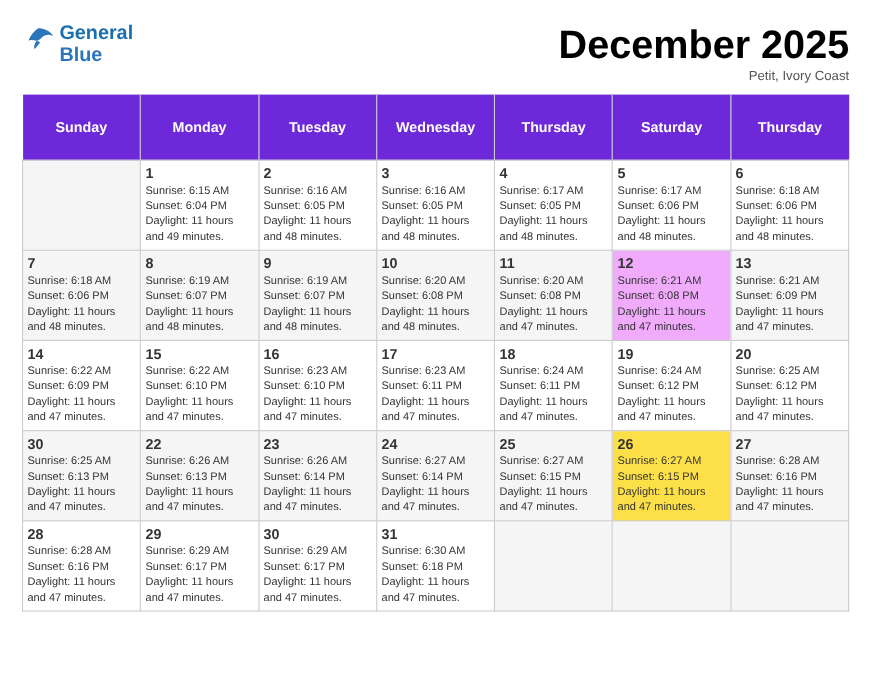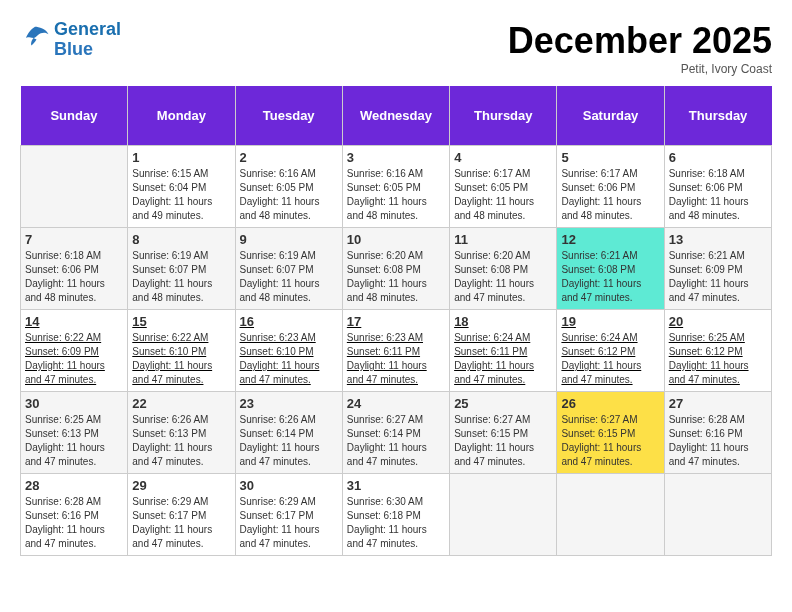--- a/index.html
+++ b/index.html
@@ -199,36 +199,36 @@
 Daylight: 11 hours
 and 48 minutes.</div>
         </td>
         <td style="background: rgb(245, 245, 245);">
           <div class="day-number">11</div>
           <div class="day-info" style="white-space: pre-line;">Sunrise: 6:20 AM
 Sunset: 6:08 PM
 Daylight: 11 hours
 and 47 minutes.</div>
         </td>
-        <td style="background: #5eead4;">
+        <td style="background: #f0abfc;">
           <div class="day-number">12</div>
           <div class="day-info" style="white-space: pre-line;">Sunrise: 6:21 AM
 Sunset: 6:08 PM
 Daylight: 11 hours
 and 47 minutes.</div>
         </td>
         <td style="background: rgb(245, 245, 245);">
           <div class="day-number">13</div>
           <div class="day-info" style="white-space: pre-line;">Sunrise: 6:21 AM
 Sunset: 6:09 PM
 Daylight: 11 hours
 and 47 minutes.</div>
         </td>
       </tr>
-      <tr style="background: rgb(255, 255, 255); text-decoration: underline;">
+      <tr style="background: rgb(255, 255, 255);">
         <td style="background: rgb(255, 255, 255);">
           <div class="day-number">14</div>
           <div class="day-info" style="white-space: pre-line;">Sunrise: 6:22 AM
 Sunset: 6:09 PM
 Daylight: 11 hours
 and 47 minutes.</div>
         </td>
         <td style="background: rgb(255, 255, 255);">
           <div class="day-number">15</div>
           <div class="day-info" style="white-space: pre-line;">Sunrise: 6:22 AM

